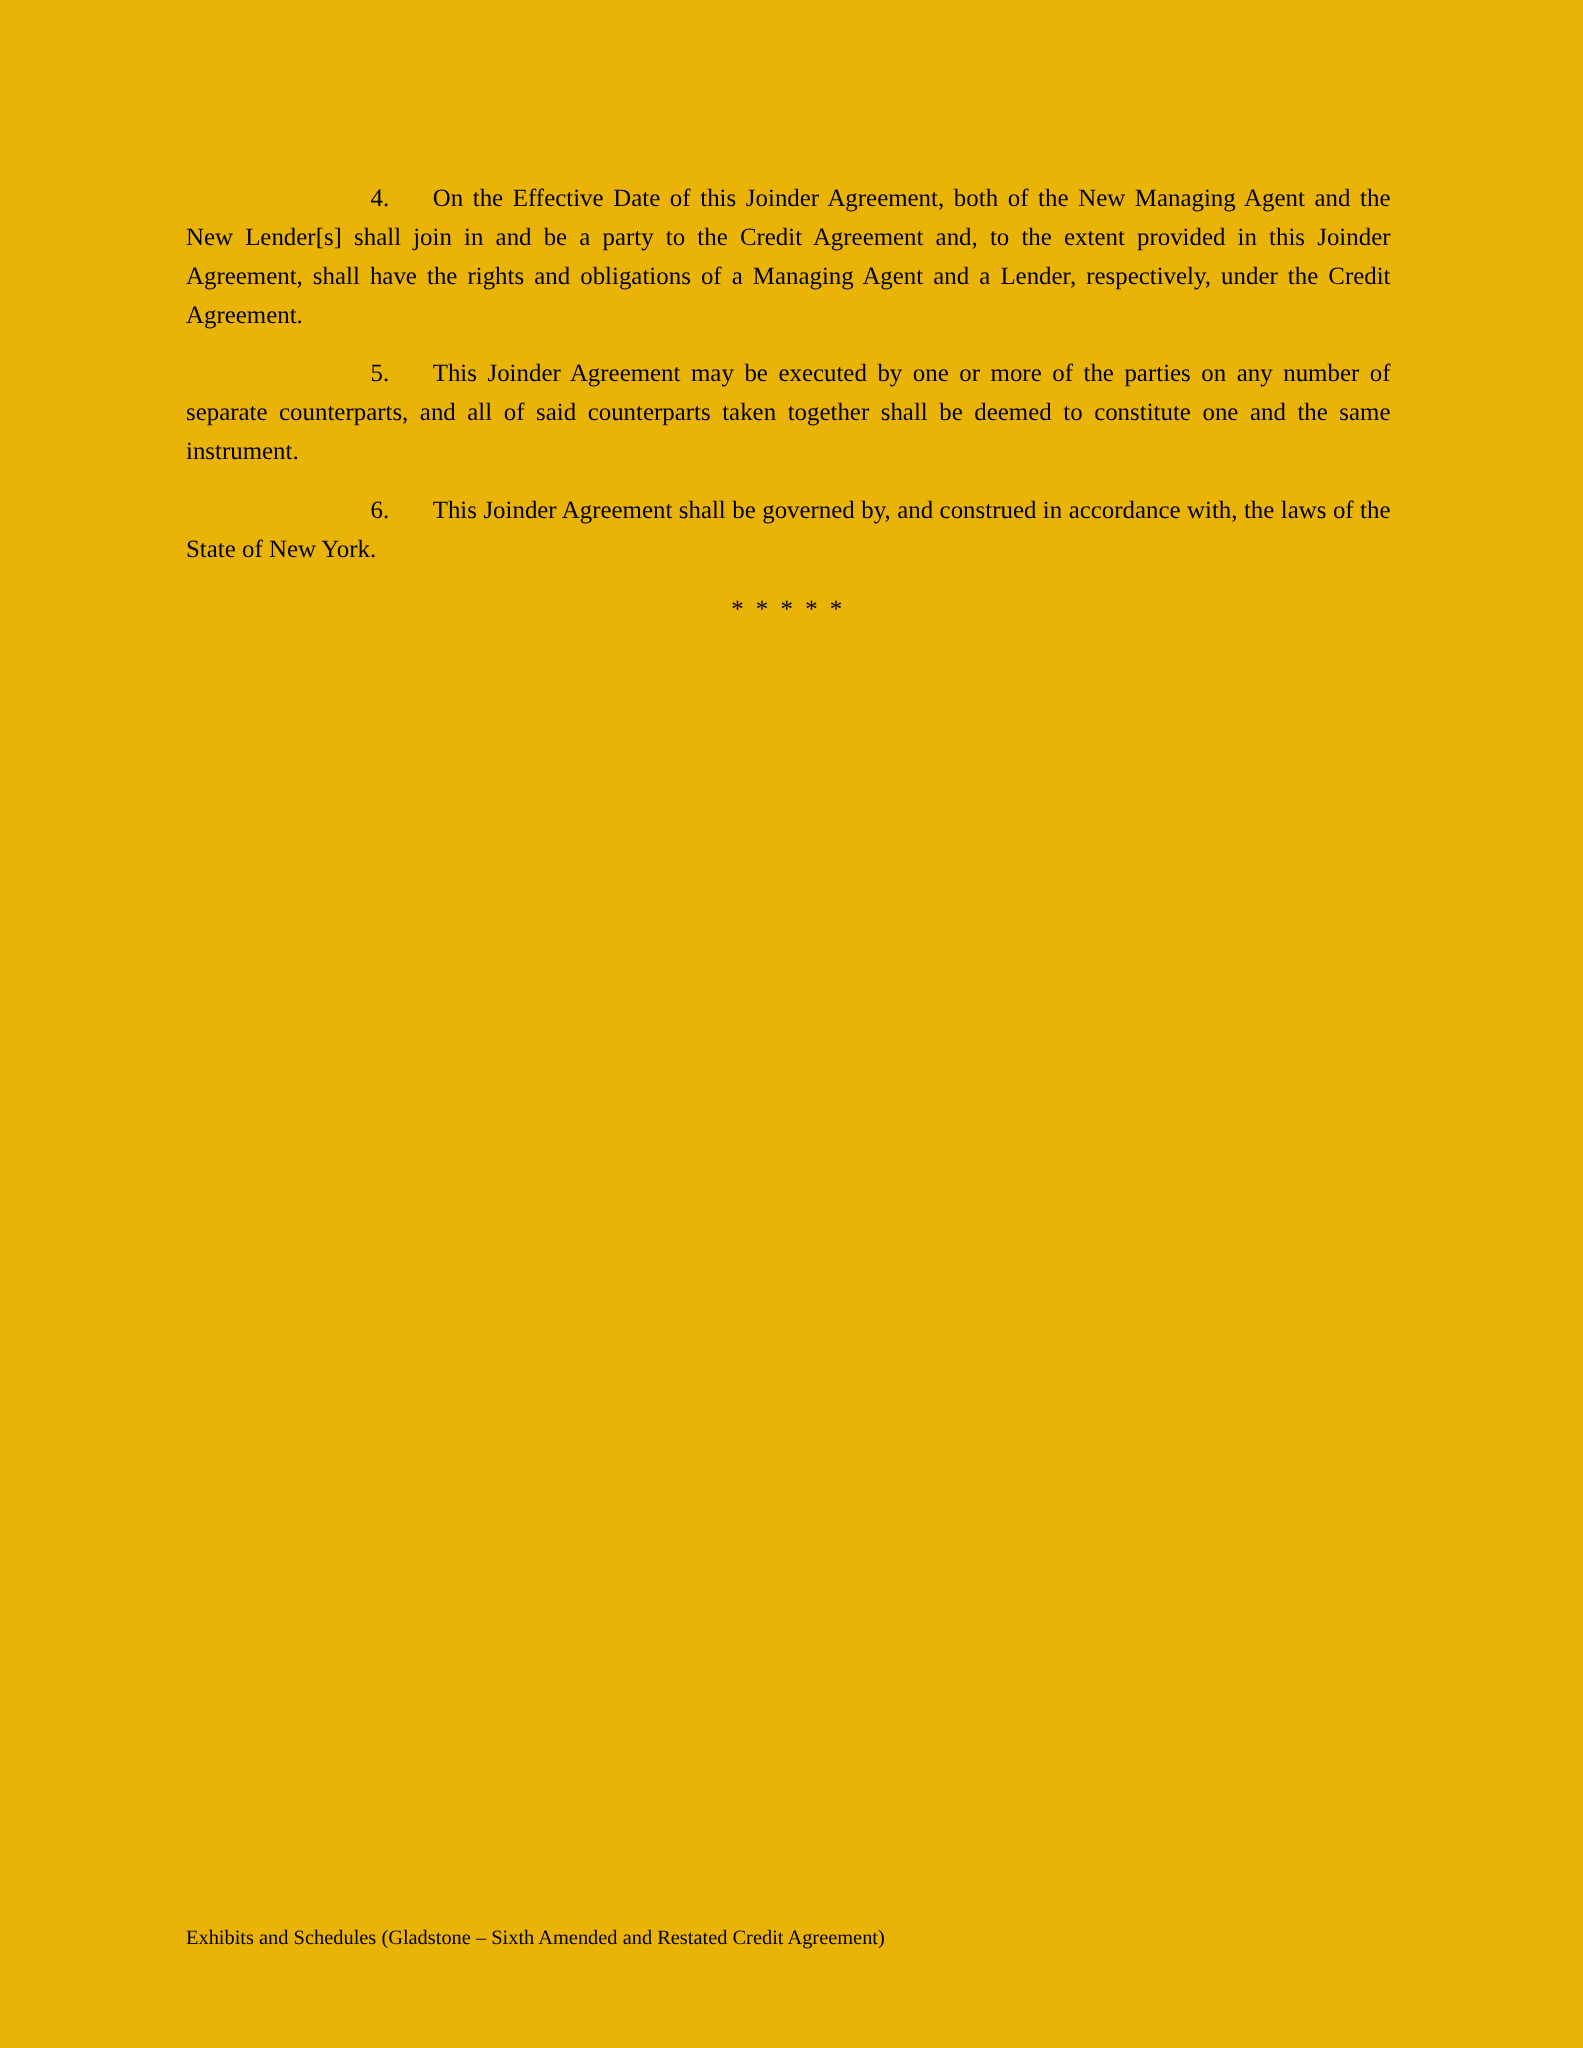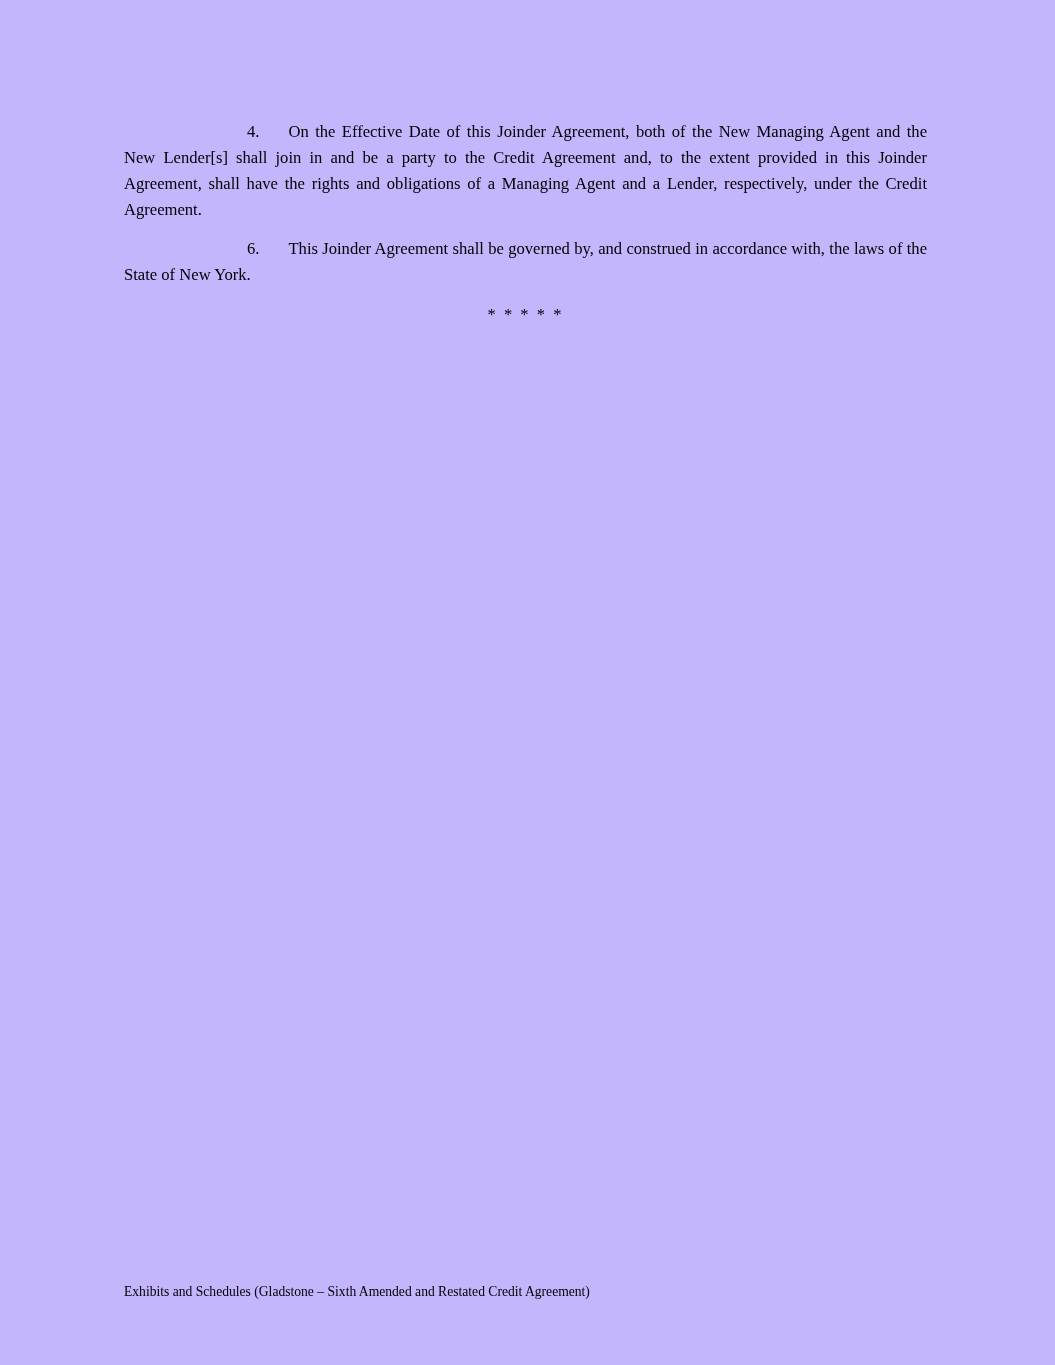--- a/index.html
+++ b/index.html
@@ -4,21 +4,21 @@
 <style>
   html, body {
     margin: 0;
     padding: 0;
     background: #ffffff;
   }
   .page {
     position: relative;
     width: 1055px;
     height: 1365px;
-    background: #c4b5fd;
+    background: #eab308;
     color: #000000;
     font-family: "Liberation Serif", "DejaVu Serif", serif;
     overflow: hidden;
   }
   .content {
     position: absolute;
     left: 124px;
     top: 119px;
     width: 803px;
     font-size: 16.6px;
@@ -51,20 +51,21 @@
   }
 </style>
 </head>
 <body>
 
 <div class="page">
   <div class="content">
 
     <p class="para"><span>4.</span><span class="tab"></span><span>On the Effective Date of this Joinder Agreement, both of the New Managing Agent and the New Lender[s] shall join in and be a party to the Credit Agreement and, to the extent provided in this Joinder Agreement, shall have the rights and obligations of a Managing Agent and a Lender, respectively, under the Credit Agreement.</span></p>
 
+    <p class="para"><span>5.</span><span class="tab"></span><span>This Joinder Agreement may be executed by one or more of the parties on any number of separate counterparts, and all of said counterparts taken together shall be deemed to constitute one and the same instrument.</span></p>
 
     <p class="para"><span>6.</span><span class="tab"></span><span>This Joinder Agreement shall be governed by, and construed in accordance with, the laws of the State of New York.</span></p>
 
 
     <div class="separator">* * * * *</div>
   </div>
 
   <div class="footer">Exhibits and Schedules (Gladstone – Sixth Amended and Restated Credit Agreement)</div>
 </div>
 

